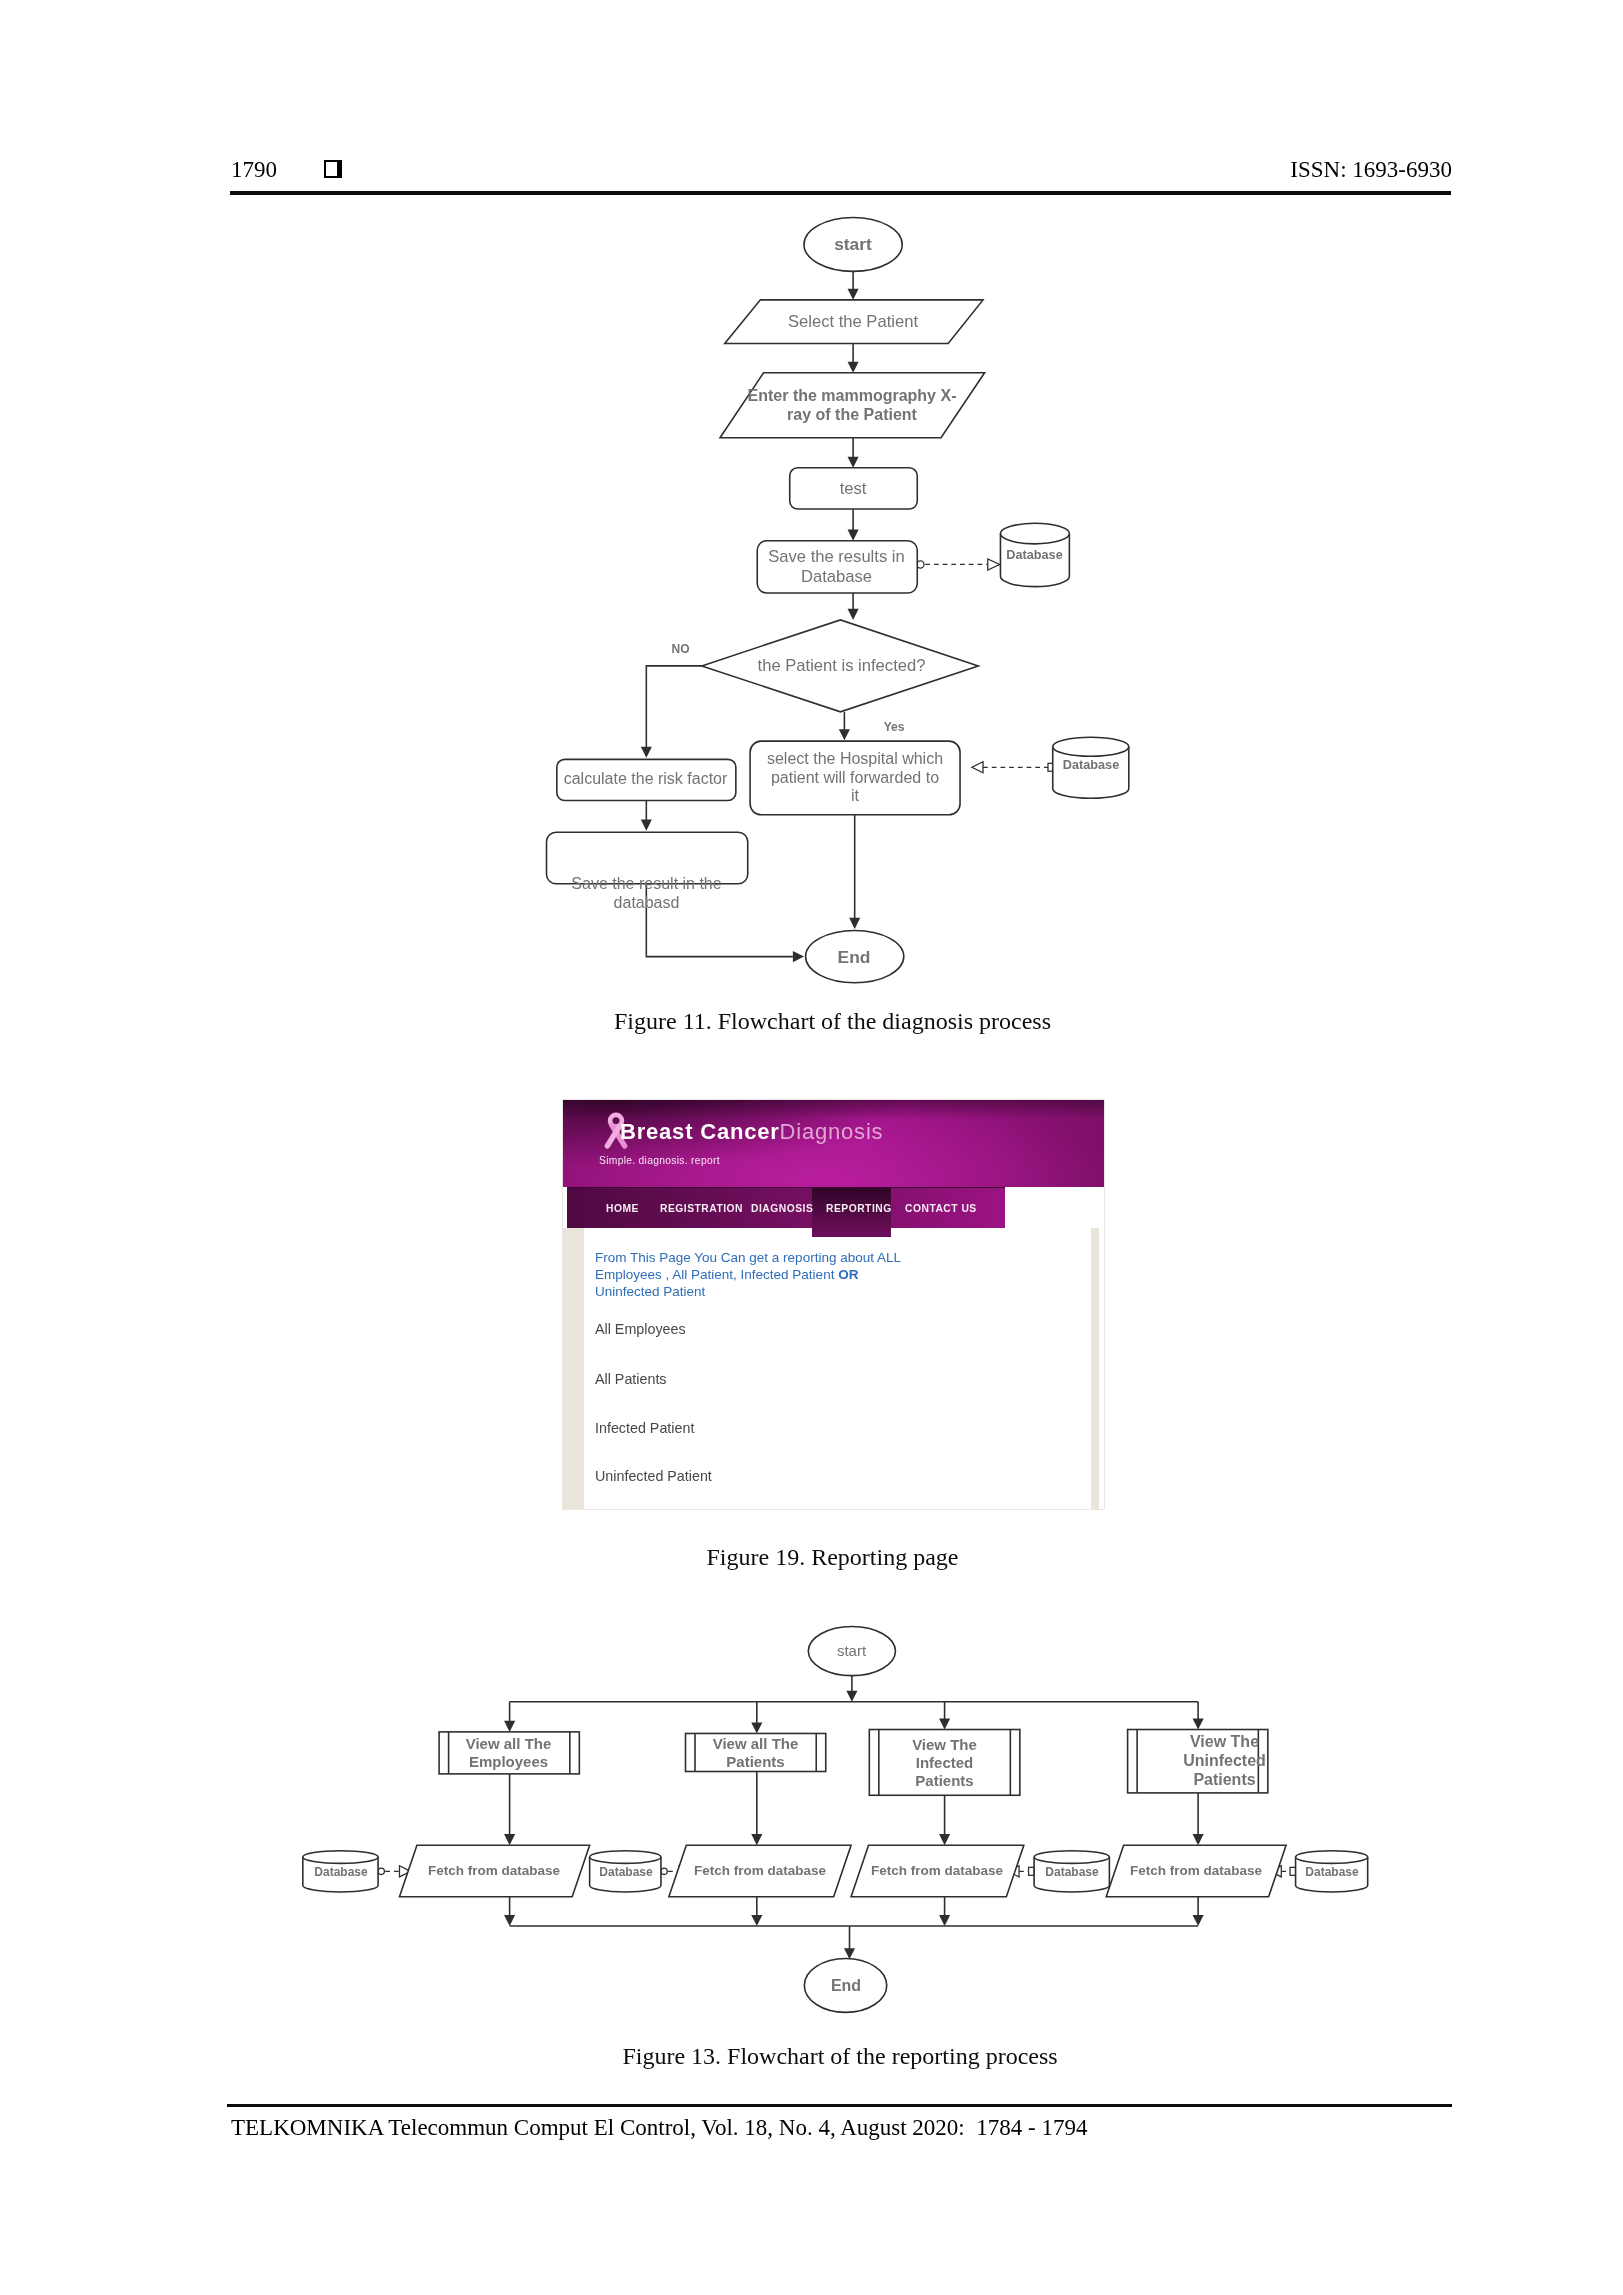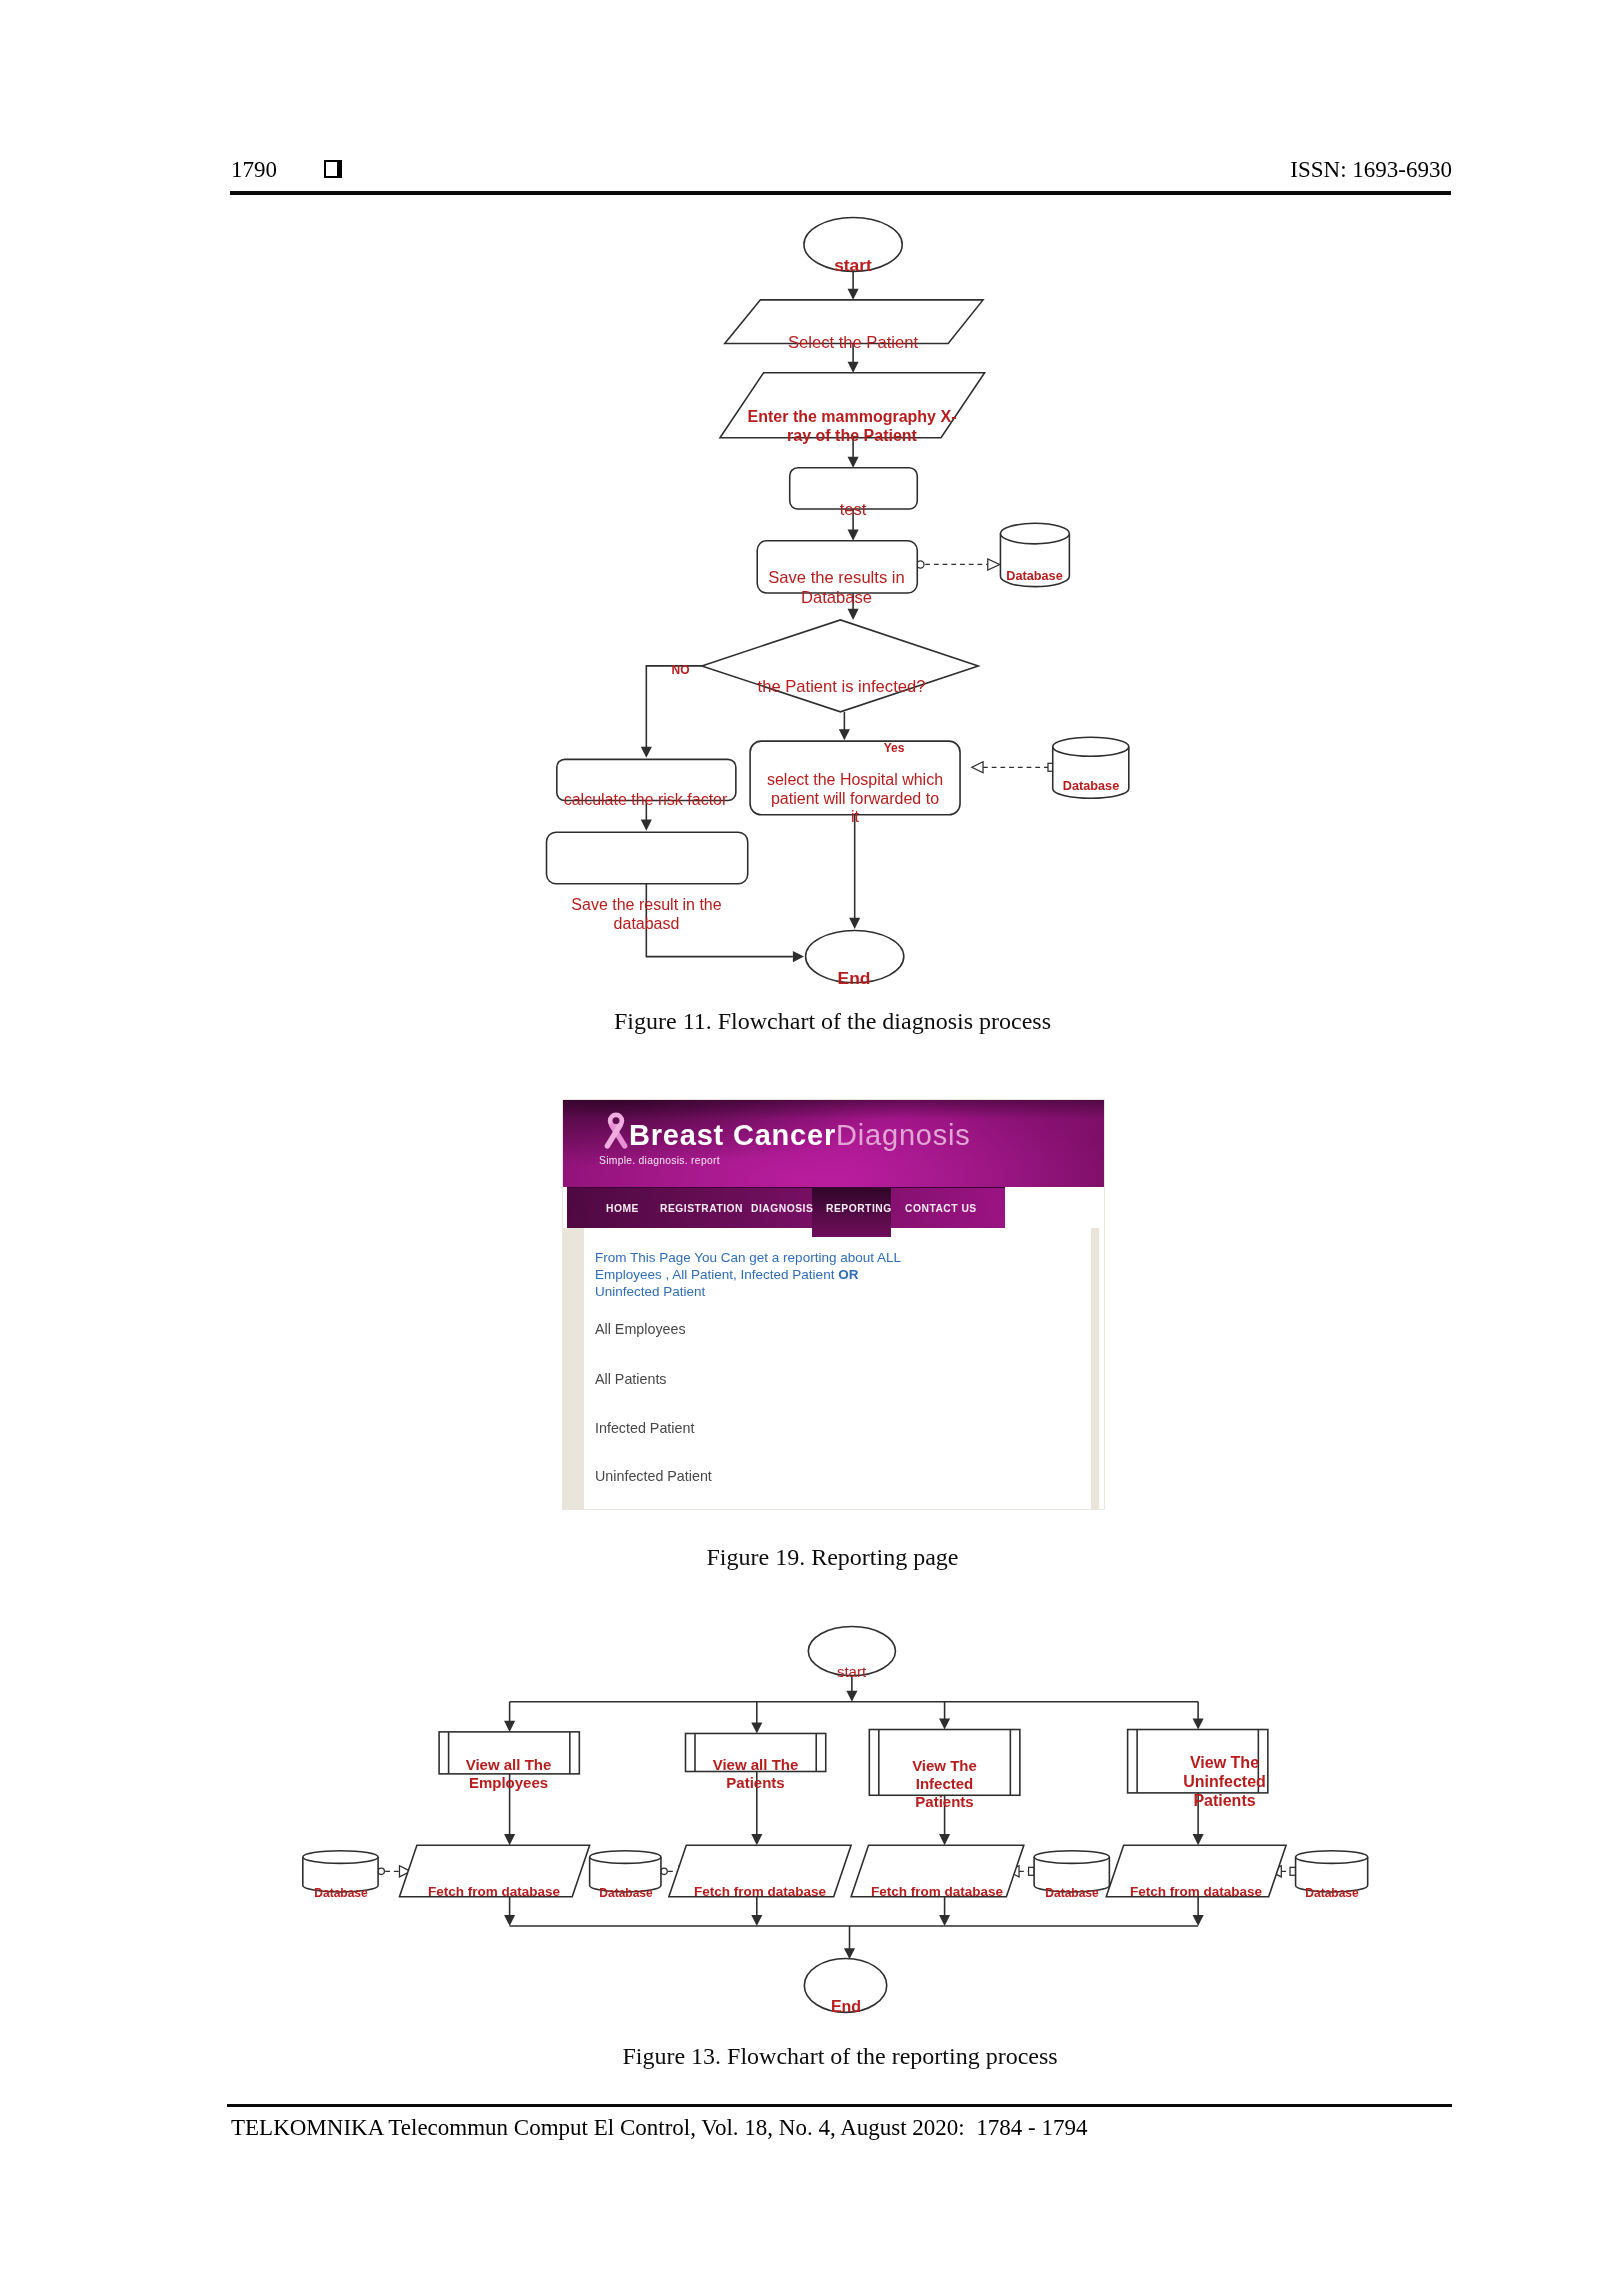--- a/index.html
+++ b/index.html
@@ -3,23 +3,22 @@
 <meta charset="utf-8">
 <style>
   html,body{margin:0;padding:0}
   body{
     width:1623px;height:2295px;position:relative;background:#ffffff;
     font-family:"Liberation Sans",sans-serif;overflow:hidden;
   }
   .abs{position:absolute}
   .lbl{
     position:absolute;display:flex;align-items:center;justify-content:center;
-    text-align:center;color:#b91c1c;line-height:1.18;
+    text-align:center;color:#737373;line-height:1.18;
     font-family:"Liberation Sans",sans-serif;
-    margin-top:21px;
   }
   .bold{font-weight:bold}
   .pre{white-space:pre-wrap}
   svg{position:absolute;overflow:visible}
   .shape{fill:#ffffff;stroke:#2e2e2e;stroke-width:2}
   .edge{fill:none;stroke:#2e2e2e;stroke-width:2}
   .dash{fill:none;stroke:#2e2e2e;stroke-width:1.6;stroke-dasharray:6 5}
   .head{fill:#2e2e2e;stroke:none}
   .openhead{fill:#ffffff;stroke:#2e2e2e;stroke-width:1.6}
   .caption{position:absolute;text-align:center;font:24px "Liberation Serif",serif;color:#0d0d0d}
@@ -34,21 +33,21 @@
 
   
   .shot{position:absolute;left:563px;top:1100px;width:541px;height:409px;box-shadow:0 0 0 0.8px #e3e0d6}
   .shot-header{position:absolute;left:0;top:0;width:541px;height:87px;
     background:
       linear-gradient(to bottom, rgba(24,2,20,.45), rgba(24,2,20,0) 22%),
       radial-gradient(130% 180% at 10% 0%, rgba(22,1,18,.55), rgba(22,1,18,0) 42%),
       radial-gradient(95% 150% at 45% 90%, rgba(205,38,175,.55), rgba(205,38,175,0) 62%),
       linear-gradient(100deg,#871070,#a2148a 55%,#7c0f67);
   }
-  .brand{position:absolute;left:66px;top:19px;font-size:29px;letter-spacing:0.8px;color:#fff;font-weight:bold;white-space:nowrap}
+  .brand{position:absolute;left:57px;top:19px;font-size:22px;letter-spacing:0.8px;color:#fff;font-weight:bold;white-space:nowrap}
   .brand .sec{color:#e2a5d4;font-weight:normal}
   .tagline{position:absolute;left:36px;top:55px;font-size:10.3px;color:#f5e6f1;letter-spacing:0.3px}
   .shot-nav{position:absolute;left:4px;top:87px;width:438px;height:41px;
     background:linear-gradient(100deg,#4e0941 0%,#6e0e5b 45%,#9c1384 100%);
     border-top:1.6px solid #3c0632}
   .navitem{position:absolute;top:0;height:41px;line-height:41px;color:#f7ecf4;
     font-size:10.3px;font-weight:bold;letter-spacing:0.5px;white-space:nowrap;z-index:2}
   .activetab{position:absolute;left:245px;top:0;width:79px;height:49px;
     background:linear-gradient(to bottom,#300528,#5c0b4c 65%,#6e0e5b);z-index:1}
   .shot-body{position:absolute;left:0;top:128px;width:536px;height:281px;background:#fff}

